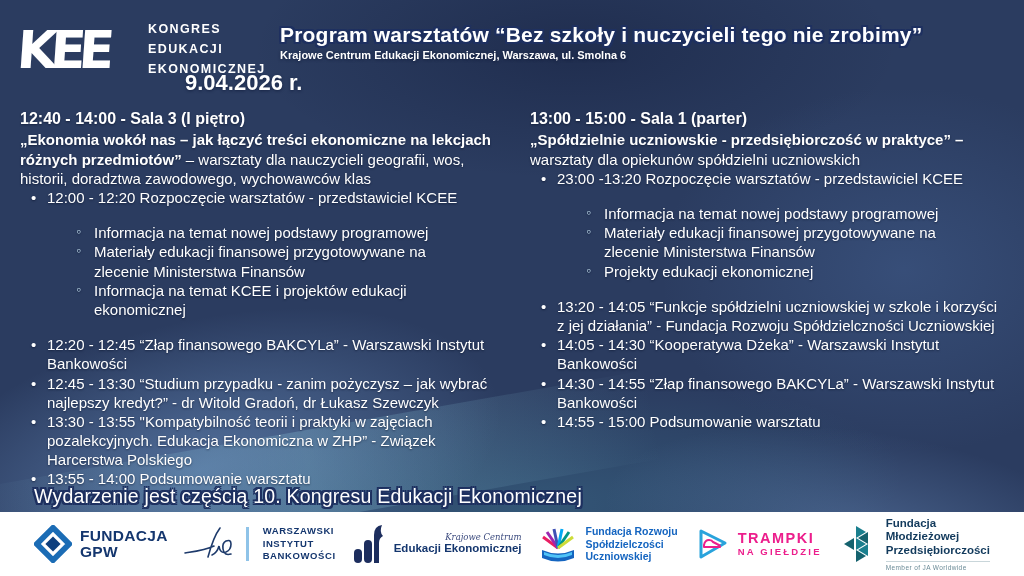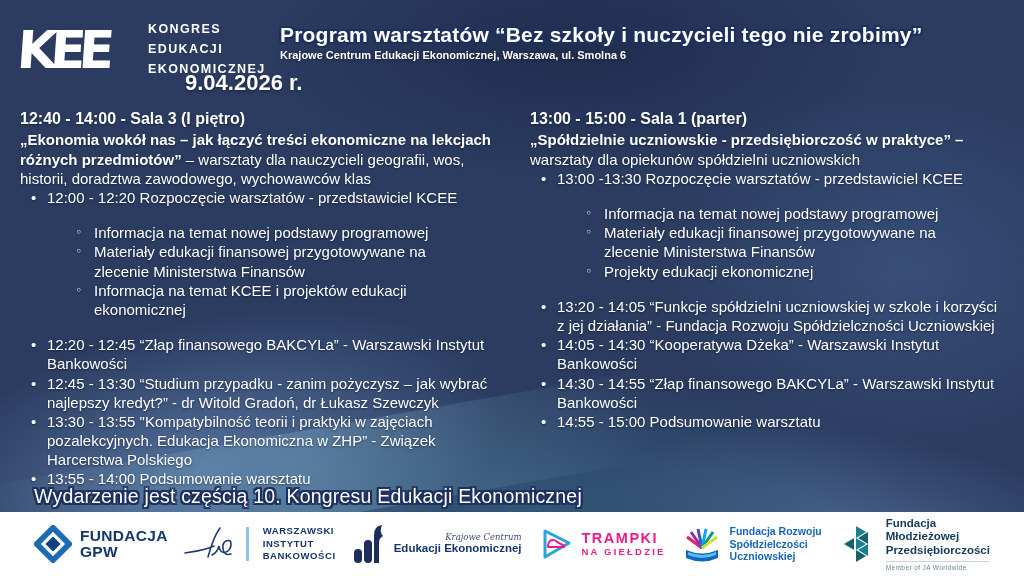--- a/index.html
+++ b/index.html
@@ -120,21 +120,21 @@
           <li><span class="time">12:20 - 12:45 </span><b class="ttl">“Złap finansowego BAKCYLa” - </b><span class="rest">Warszawski Instytut Bankowości</span></li>
           <li><span class="time">12:45 - 13:30 </span><b class="ttl">“Studium przypadku - zanim pożyczysz – jak wybrać najlepszy kredyt?” - </b><span class="rest">dr Witold Gradoń, dr Łukasz Szewczyk</span></li>
           <li><span class="time">13:30 - 13:55 </span><b class="ttl">"Kompatybilność teorii i praktyki w zajęciach pozalekcyjnych. Edukacja Ekonomiczna w ZHP” </b><span class="rest">- Związek Harcerstwa Polskiego</span></li>
           <li><span class="time">13:55 - 14:00 </span><b class="ttl">Podsumowanie warsztatu</b><span class="rest"></span></li>
         </ul>
     </section>
     <section class="col">
       <h2 class="session-header">13:00 - 15:00 - Sala 1 (parter)</h2>
       <p class="intro"><b>„Spółdzielnie uczniowskie  - przedsiębiorczość w praktyce” – </b><span>warsztaty dla opiekunów spółdzielni uczniowskich</span></p>
       <ul class="agenda">
-          <li><span class="time">13:00 -13:30 </span><b class="ttl">Rozpoczęcie warsztatów</b><span class="rest"> - przedstawiciel KCEE</span><ul class="subs">
+          <li><span class="time">23:00 -13:20 </span><b class="ttl">Rozpoczęcie warsztatów</b><span class="rest"> - przedstawiciel KCEE</span><ul class="subs">
               <li>Informacja na temat nowej podstawy programowej</li>
               <li>Materiały edukacji finansowej przygotowywane na zlecenie Ministerstwa Finansów</li>
               <li>Projekty edukacji ekonomicznej</li>
             </ul></li>
           <li><span class="time">13:20 - 14:05 </span><b class="ttl">“Funkcje spółdzielni uczniowskiej w szkole i korzyści z jej działania” - </b><span class="rest">Fundacja Rozwoju Spółdzielczności Uczniowskiej</span></li>
           <li><span class="time">14:05 - 14:30 </span><b class="ttl">“Kooperatywa Dżeka” - </b><span class="rest">Warszawski Instytut Bankowości</span></li>
           <li><span class="time">14:30 - 14:55 </span><b class="ttl">“Złap finansowego BAKCYLa” - </b><span class="rest">Warszawski Instytut Bankowości</span></li>
           <li><span class="time">14:55 - 15:00 </span><b class="ttl">Podsumowanie warsztatu</b><span class="rest"></span></li>
         </ul>
     </section>
@@ -173,51 +173,51 @@
         <rect x="12" y="17" width="8" height="23" rx="4" fill="#1d2e5e"></rect>
         <path d="M22,40 V12 q0,-9 8,-10 q-3,7 1,11 q-4,2 -4,7 v20 z" fill="#1d2e5e"></path>
       </svg>
       <div class="kcee-text">
         <div class="kcee-small">Krajowe Centrum</div>
         <div class="kcee-big">Edukacji Ekonomicznej</div>
       </div>
     </div>
 
     <div class="flogo">
-      <svg width="36" height="36" viewBox="0 0 36 36">
-        <path d="M7,5 L31,17 L7,31 Z" fill="none" stroke="#29a3dc" stroke-width="3" stroke-linejoin="round"></path>
-        <path d="M10,19 q1,-5 5,-5 q3,0 4,2 l4,2 q3,1 3,3 l-16,0 z" fill="none" stroke="#ec1e8c" stroke-width="2" stroke-linejoin="round"></path>
-      </svg>
-      <div class="trampki-text">
-        <div class="trampki-1">TRAMPKI</div>
-        <div class="trampki-2">NA GIEŁDZIE</div>
-      </div>
-    </div>
-
-    <div class="flogo">
       <svg width="40" height="40" viewBox="0 0 40 40">
         <g transform="translate(20,24)">
           <line x1="0" y1="0" x2="-15" y2="-11" stroke="#e91e63" stroke-width="3"></line>
           <line x1="0" y1="0" x2="-11" y2="-16" stroke="#9c27b0" stroke-width="3"></line>
           <line x1="0" y1="0" x2="-4" y2="-19" stroke="#3f51b5" stroke-width="3"></line>
           <line x1="0" y1="0" x2="4" y2="-19" stroke="#03a9f4" stroke-width="3"></line>
           <line x1="0" y1="0" x2="11" y2="-16" stroke="#009688" stroke-width="3"></line>
           <line x1="0" y1="0" x2="15" y2="-11" stroke="#cddc39" stroke-width="3"></line>
         </g>
         <path d="M4,26 q16,7 32,0 l0,8 q-16,7 -32,0 z" fill="#1565c0"></path>
         <path d="M6,28 q14,6 28,0 l0,3 q-14,6 -28,0 z" fill="#4fc3f7"></path>
       </svg>
       <div class="frsu-text">
         <div>Fundacja Rozwoju</div>
         <div>Spółdzielczości</div>
         <div>Uczniowskiej</div>
       </div>
     </div>
 
     <div class="flogo">
+      <svg width="36" height="36" viewBox="0 0 36 36">
+        <path d="M7,5 L31,17 L7,31 Z" fill="none" stroke="#29a3dc" stroke-width="3" stroke-linejoin="round"></path>
+        <path d="M10,19 q1,-5 5,-5 q3,0 4,2 l4,2 q3,1 3,3 l-16,0 z" fill="none" stroke="#ec1e8c" stroke-width="2" stroke-linejoin="round"></path>
+      </svg>
+      <div class="trampki-text">
+        <div class="trampki-1">TRAMPKI</div>
+        <div class="trampki-2">NA GIEŁDZIE</div>
+      </div>
+    </div>
+
+    <div class="flogo">
       <svg width="40" height="40" viewBox="0 0 40 40">
         <polygon points="18,2 28,8 18,14" fill="#1a7f8e"></polygon>
         <polygon points="30,8 30,20 20,14" fill="#15626e"></polygon>
         <polygon points="18,14 28,20 18,26" fill="#1a7f8e"></polygon>
         <polygon points="16,14 16,26 6,20" fill="#15626e"></polygon>
         <polygon points="30,20 30,32 20,26" fill="#1a7f8e"></polygon>
         <polygon points="18,26 28,32 18,38" fill="#15626e"></polygon>
       </svg>
       <div>
         <div class="fmp-text">

